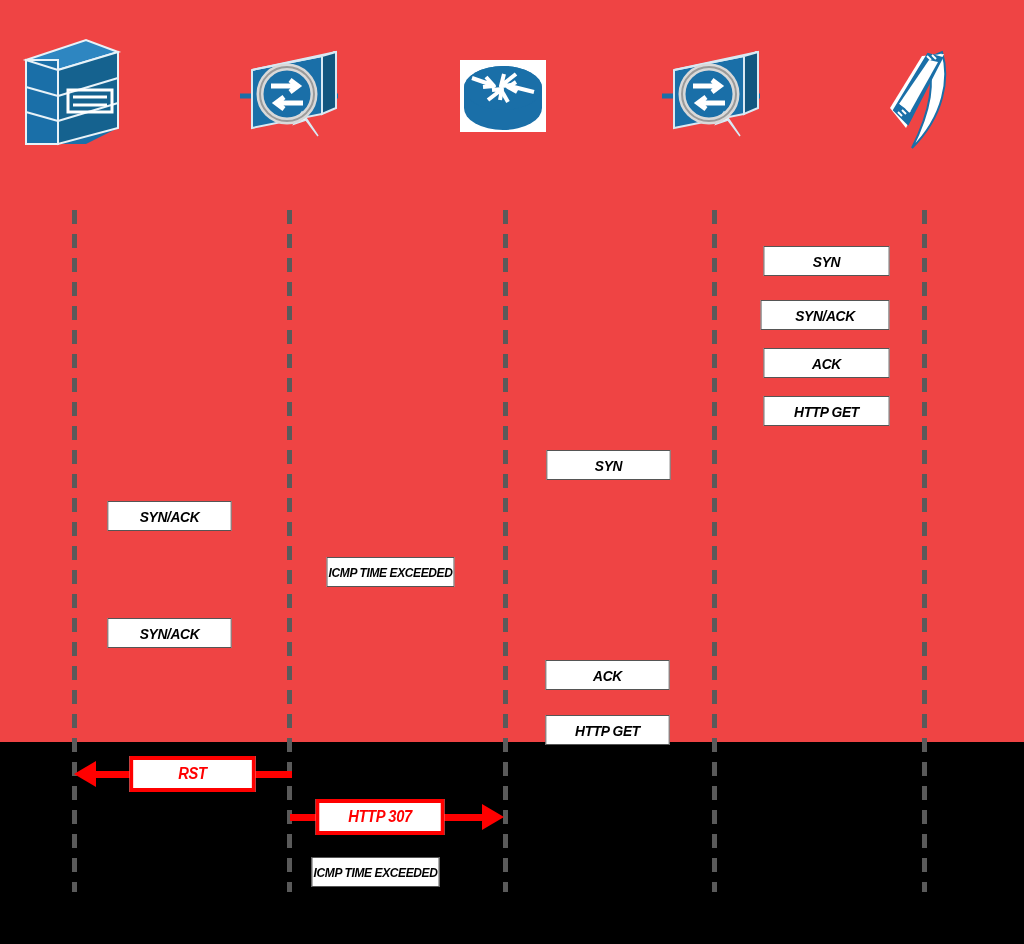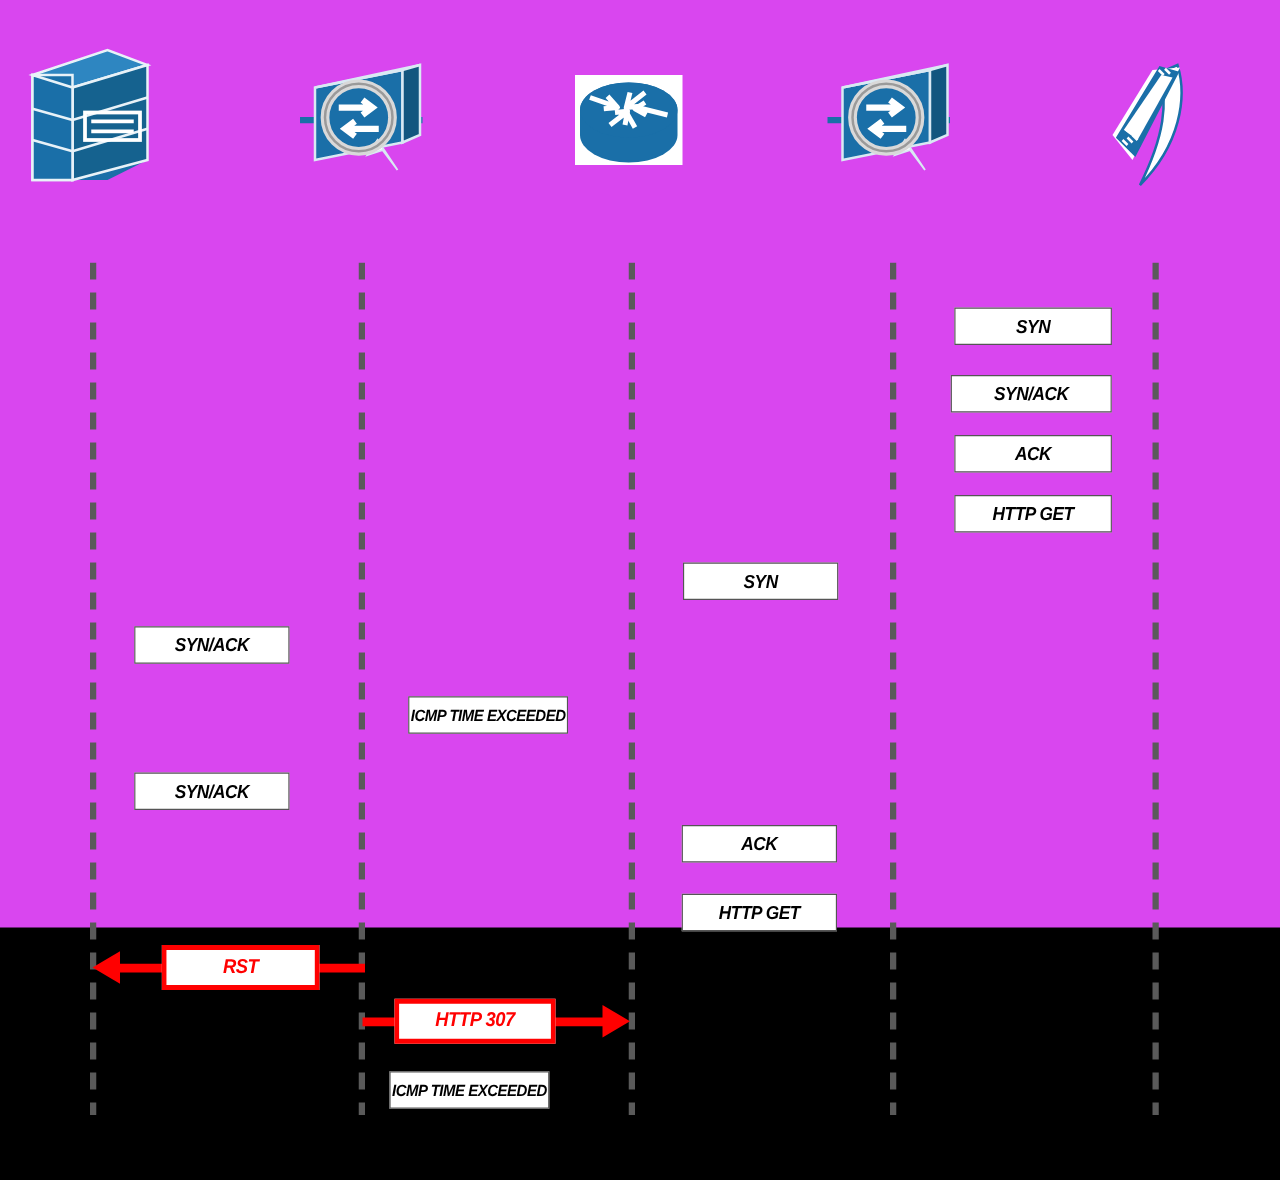--- a/index.html
+++ b/index.html
@@ -6,21 +6,21 @@
   html, body {
     margin: 0; padding: 0;
     background: #000000;
     width: 1024px; height: 944px;
     overflow: hidden;
     font-family: "Liberation Sans", sans-serif;
   }
   #stage {
     position: relative;
     width: 1024px; height: 742px;
-    background: #d946ef;
+    background: #ef4444;
   }
 
   
   .lifeline {
     position: absolute;
     width: 5px;
     background-image: linear-gradient(
         to bottom,
         #5a5a5a 0px, #5a5a5a 14px,
         rgba(0,0,0,0) 14px, rgba(0,0,0,0) 24px);

